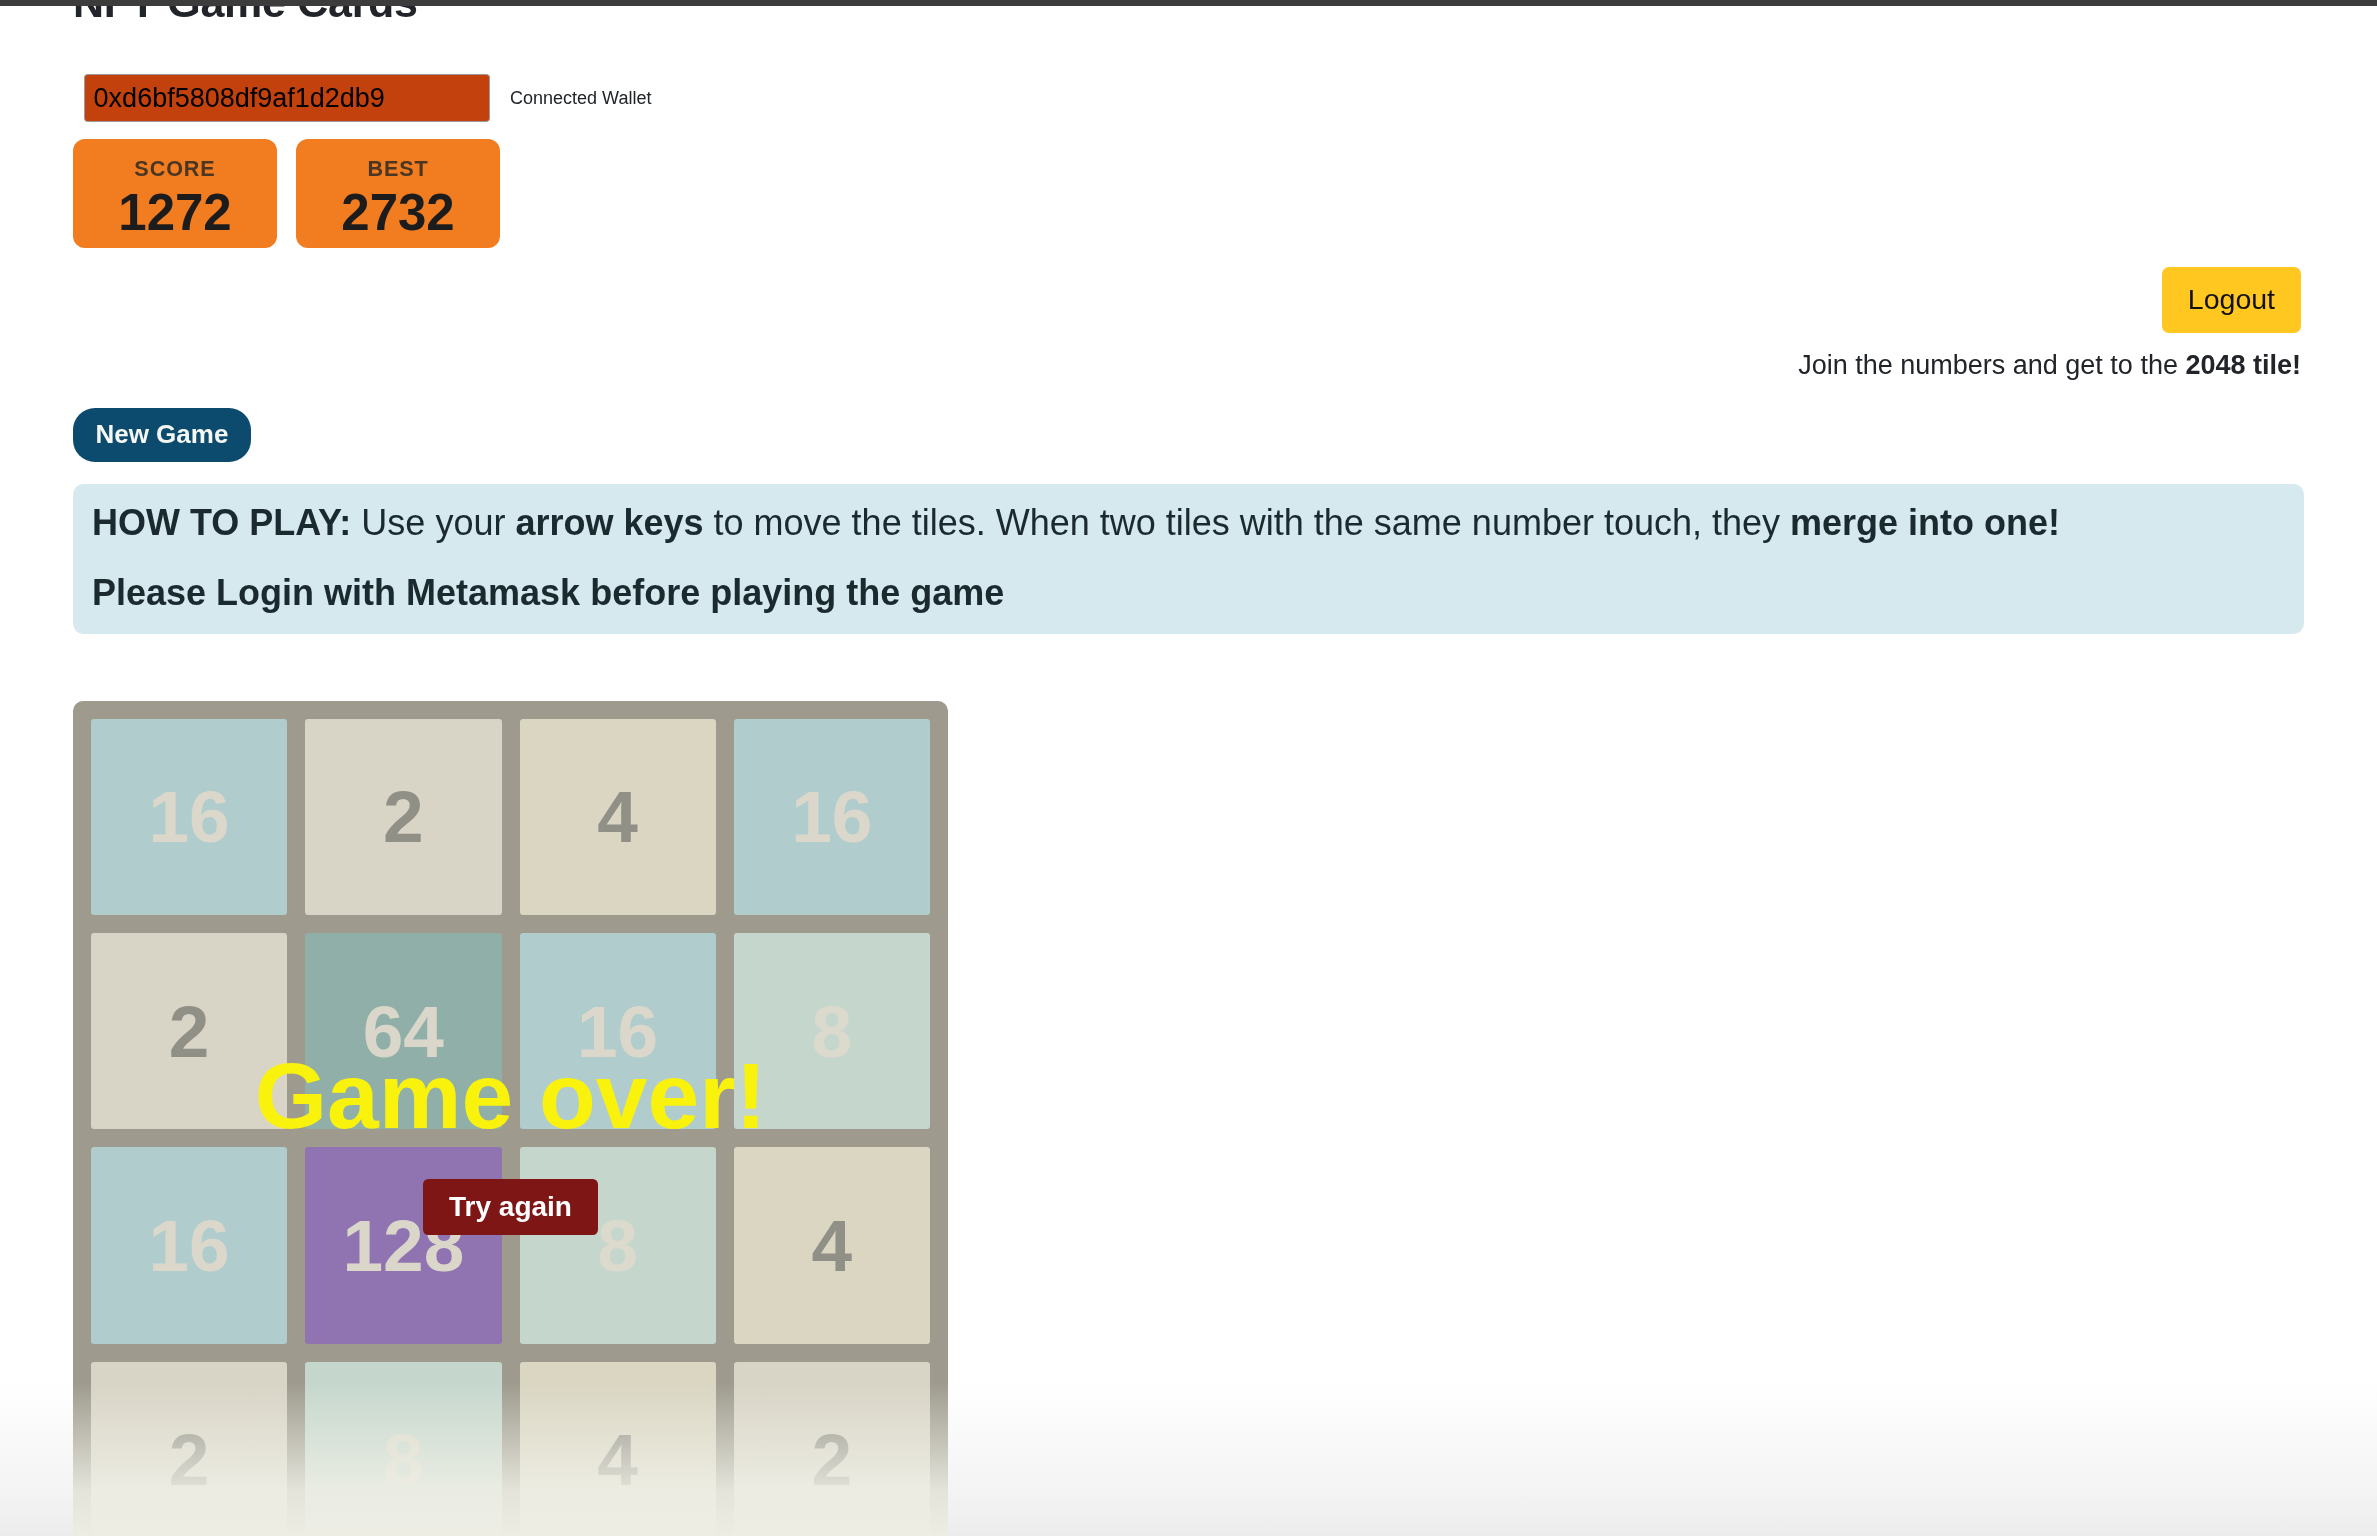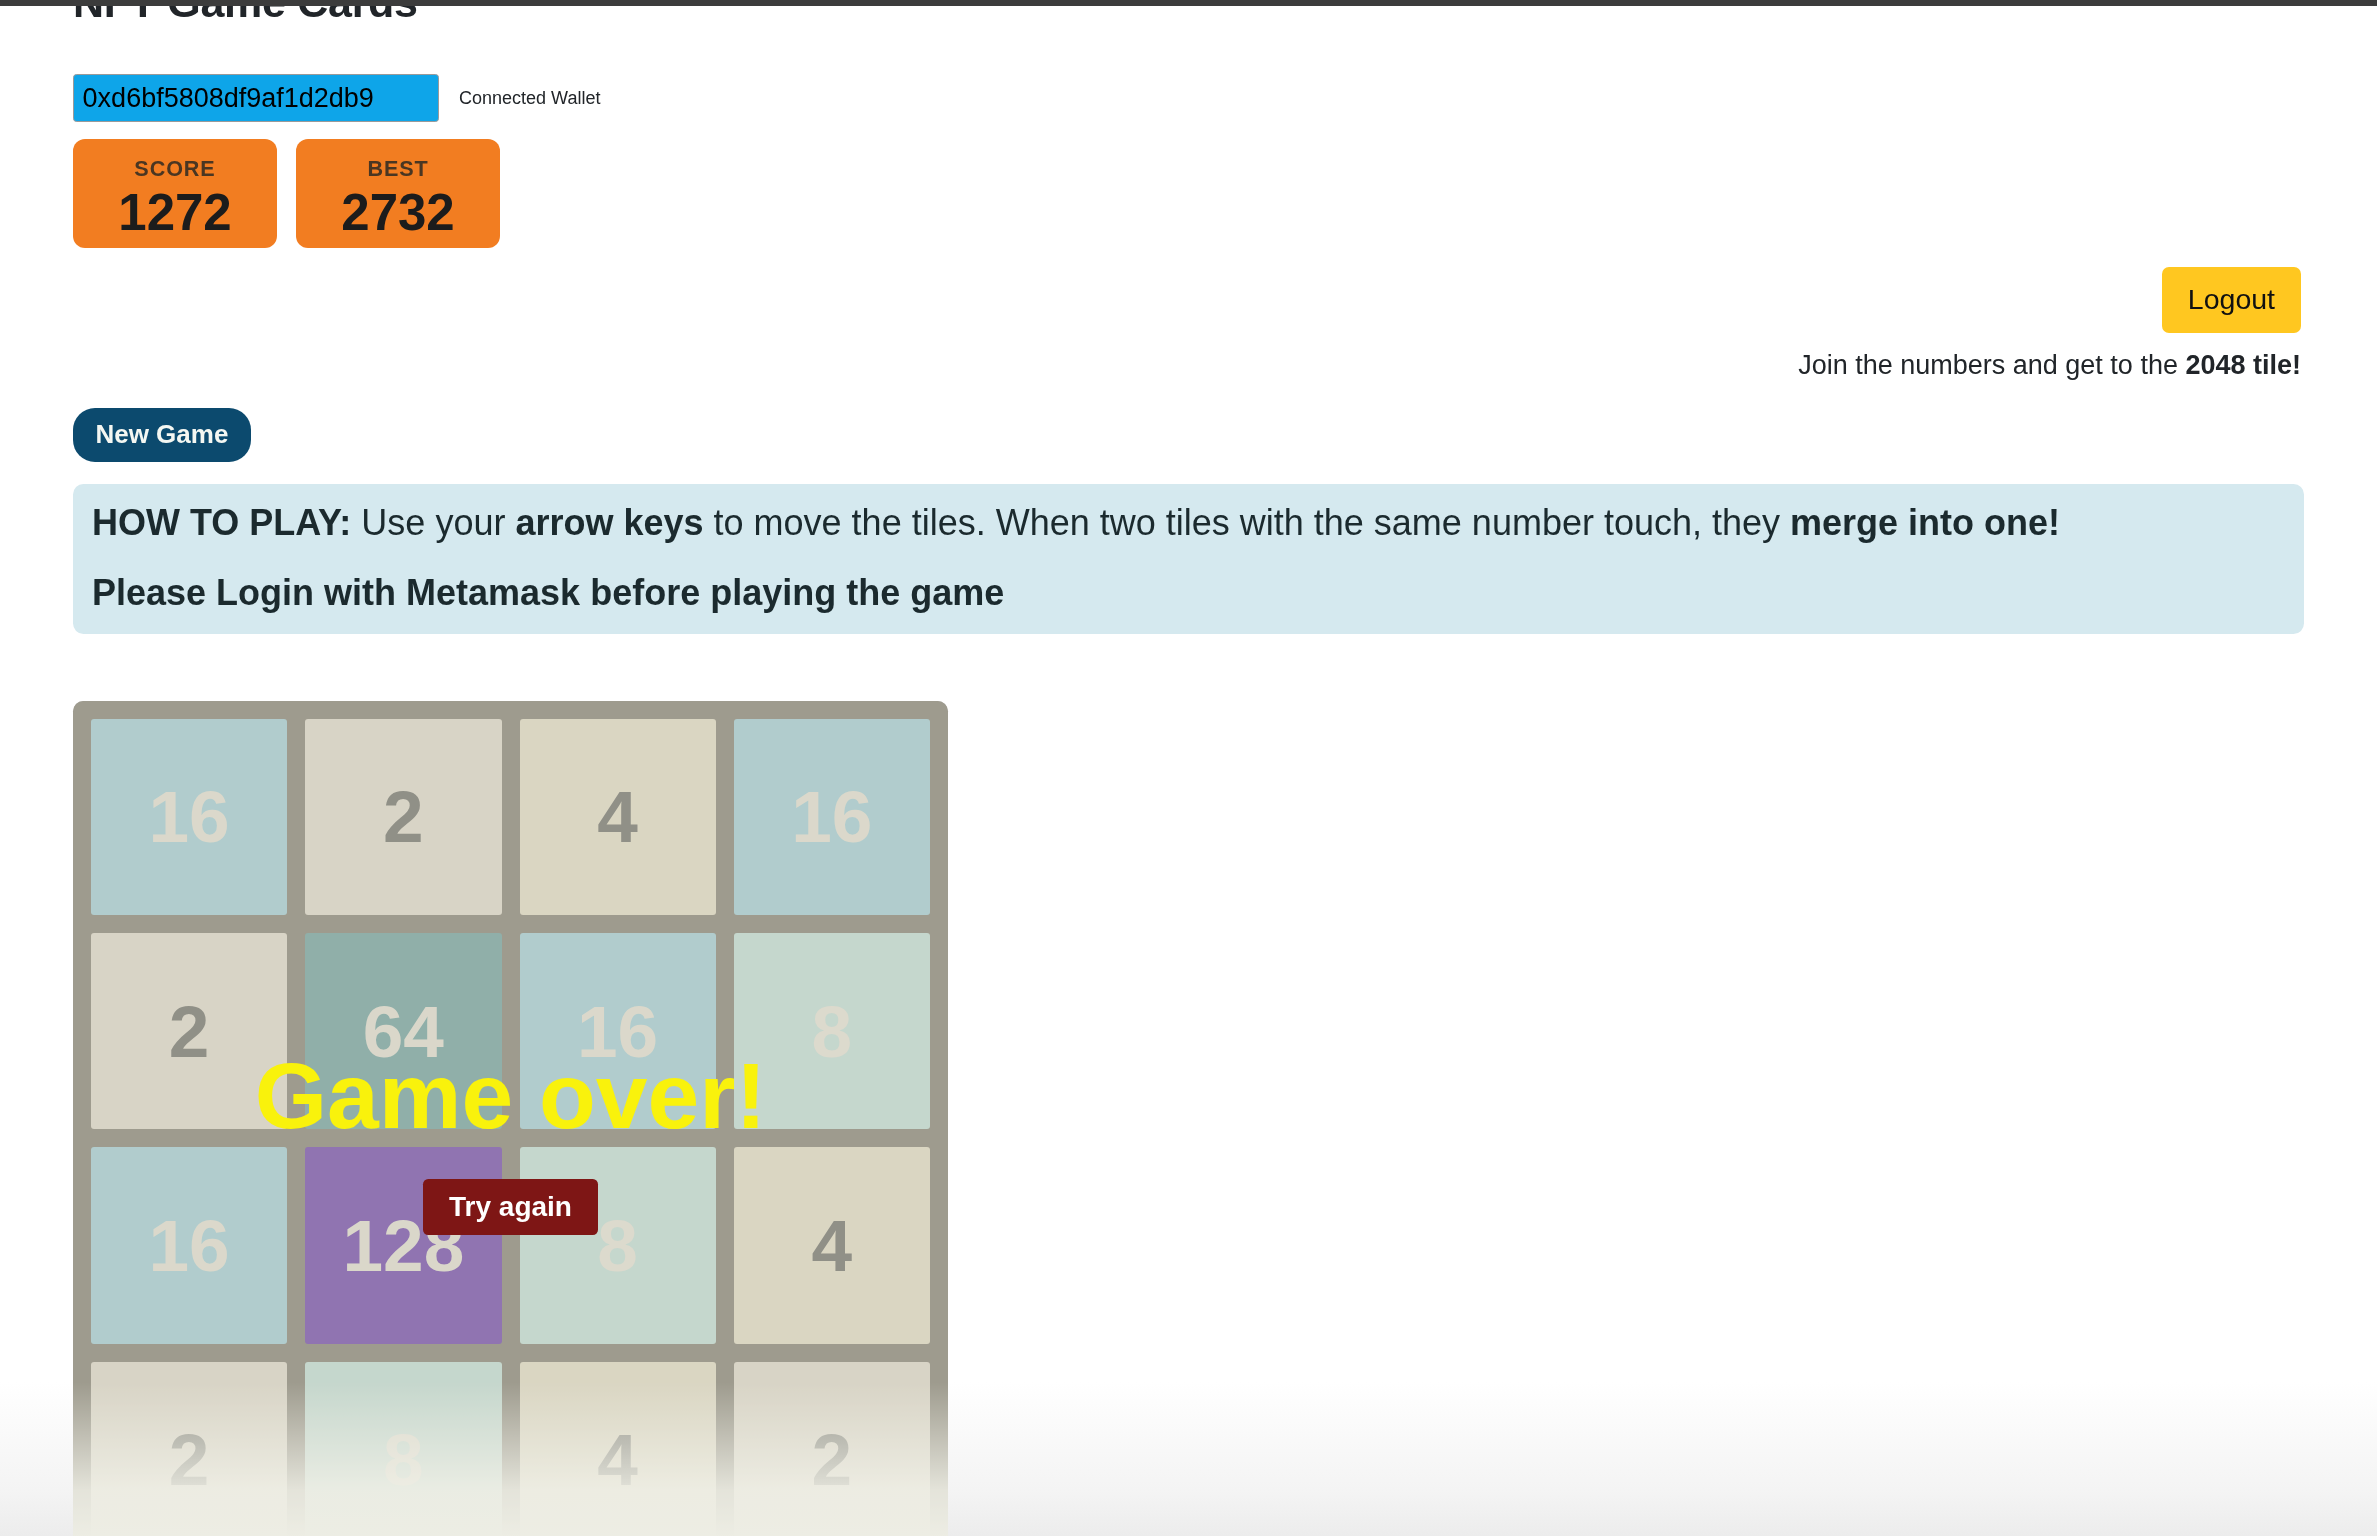--- a/index.html
+++ b/index.html
@@ -42,34 +42,35 @@
     letter-spacing: -0.3px;
     line-height: 1.15;
   }
 
   .wallet-row {
     margin: 47px 0 0 73px;
     display: flex;
     align-items: center;
   }
   .wallet-input {
-    width: 366px;
+    width: 406px;
     height: 48px;
     padding: 1.7px 8.6px;
     font-size: 27px;
     font-family: "Liberation Sans", sans-serif;
     color: #000;
-    background: #0ea5e9;
+    background: #c2410c;
     border: 1.7px solid #9a9a9a;
     border-radius: 3.5px;
     outline: none;
     white-space: nowrap;
     overflow: hidden;
     display: flex;
     align-items: center;
+    margin-left: 11px;
   }
   .wallet-label {
     margin-left: 20px;
     font-size: 18px;
     color: #212529;
     white-space: nowrap;
   }
 
   
   .score-row {

